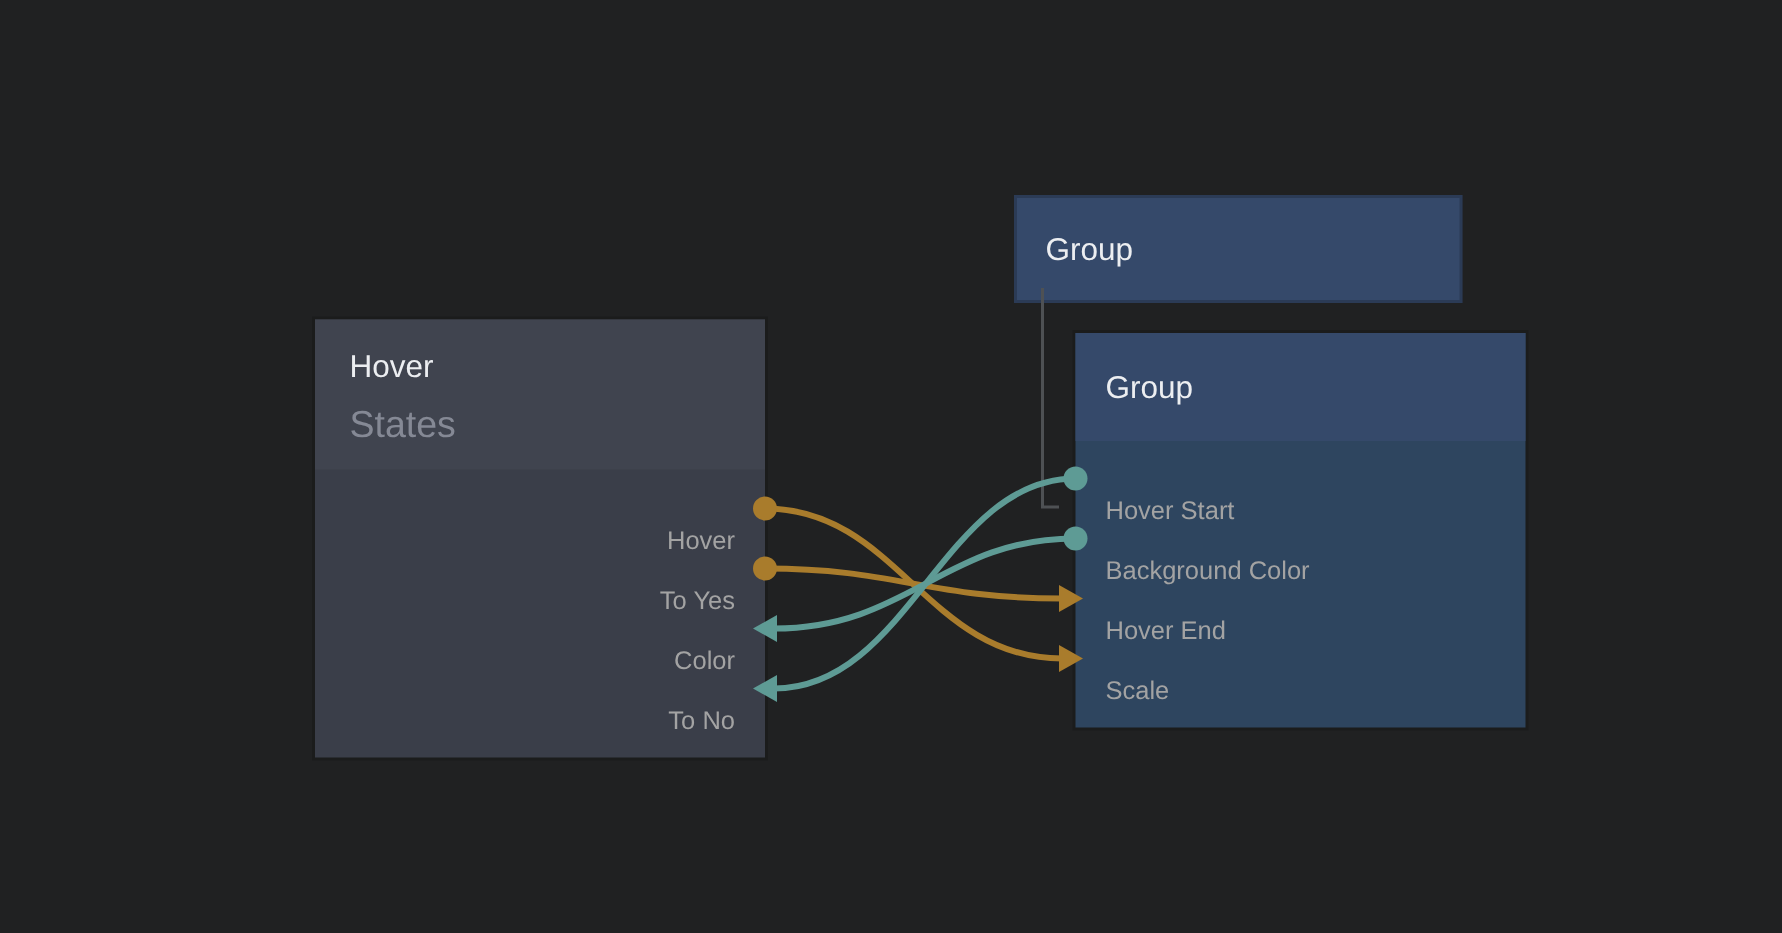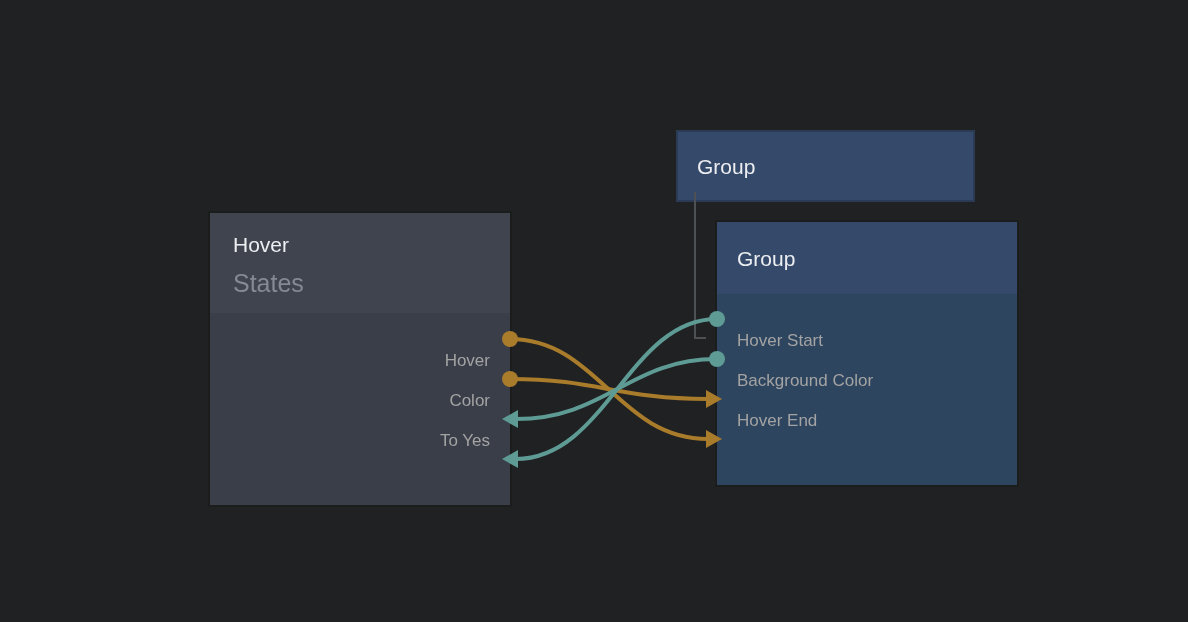--- a/index.html
+++ b/index.html
@@ -98,24 +98,27 @@
   <div class="node node-gray">
     <div class="node-header">
       <div class="node-title">Hover</div>
       <div class="node-subtitle">States</div>
     </div>
     <div class="node-body ports-right">
       <div class="port-row">
         <span>Hover</span>
       </div>
       <div class="port-row">
+        <span>To Yes</span>
+      </div>
+      <div class="port-row">
         <span>Color</span>
       </div>
       <div class="port-row">
-        <span>To Yes</span>
+        <span>To No</span>
       </div>
     </div>
   </div>
 
   <div class="node node-blue-collapsed">
     <div class="node-title">Group</div>
   </div>
 
   <div class="node node-blue">
     <div class="node-header">
@@ -123,20 +126,23 @@
     </div>
     <div class="node-body ports-left">
       <div class="port-row">
         <span>Hover Start</span>
       </div>
       <div class="port-row">
         <span>Background Color</span>
       </div>
       <div class="port-row">
         <span>Hover End</span>
+      </div>
+      <div class="port-row">
+        <span>Scale</span>
       </div>
     </div>
   </div>
 
   <svg class="wires" width="1188" height="622" viewBox="0 0 1188 622">
 
     <path d="M695 192 L695 338 L706 338" fill="none" stroke-width="2" stroke="#4e5154"></path>
 
     <path d="M510 339 C598 339 618 439 708 439" fill="none" stroke-width="4" stroke-linecap="round" stroke="#a97c2c"></path>
 

